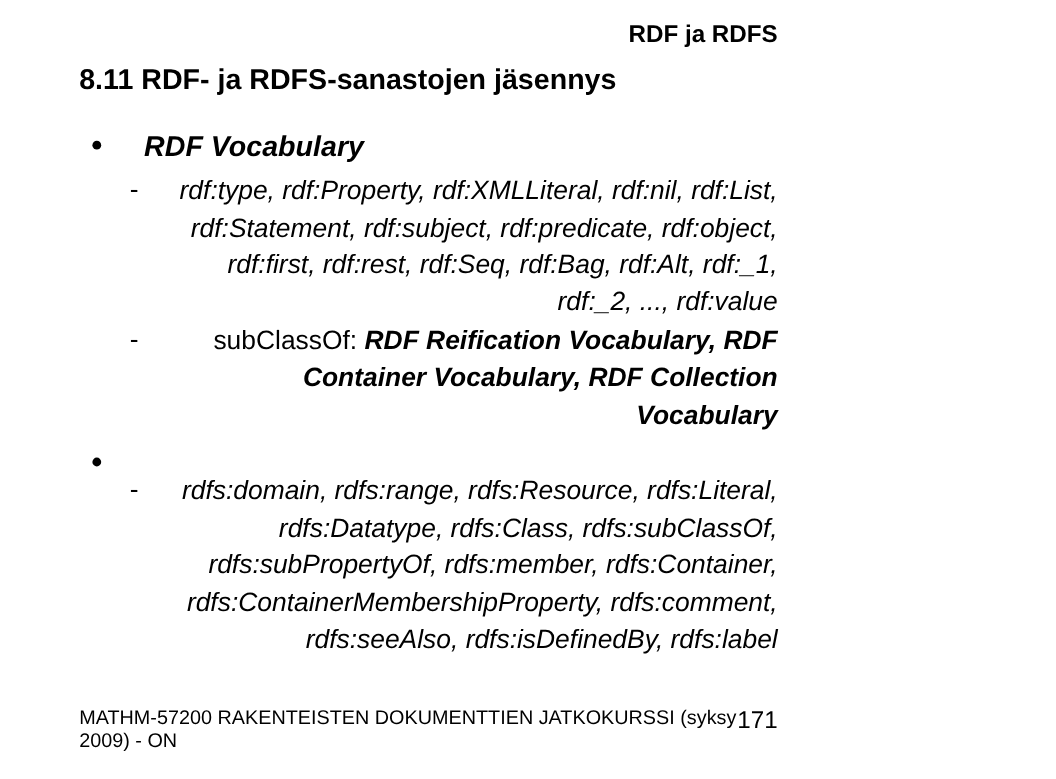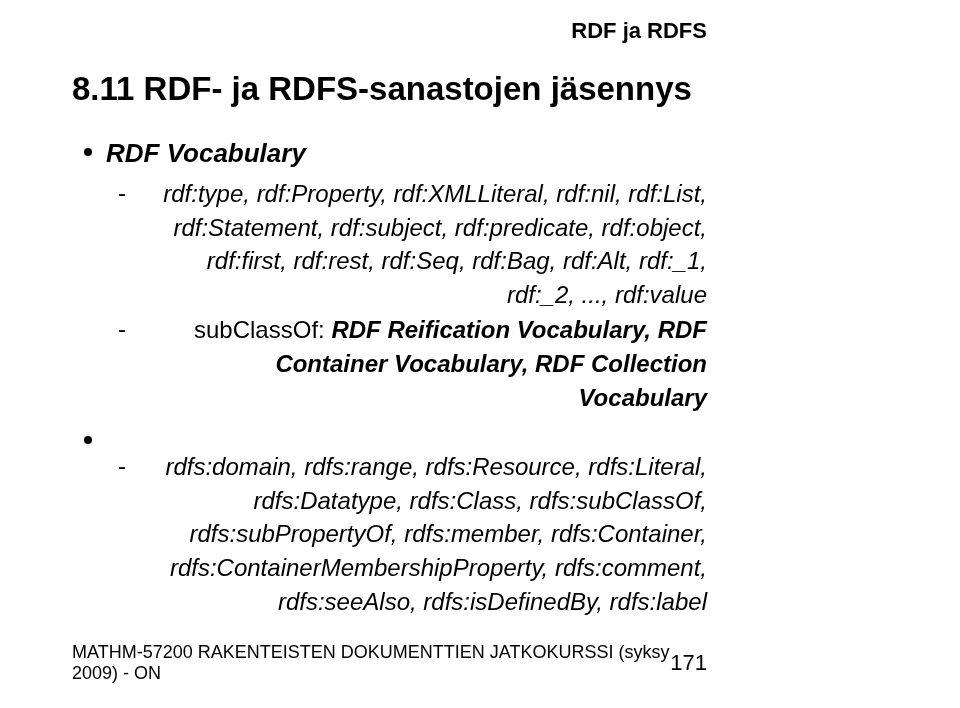--- a/index.html
+++ b/index.html
@@ -1,31 +1,31 @@
 <!DOCTYPE html>
 <html><head>
 <meta charset="utf-8">
 <style>
   * { box-sizing: border-box; margin: 0; padding: 0; }
   html, body { width: 960px; height: 708px; font-family: Arial, Helvetica, sans-serif; background: #fff; color: #000; }
   .page { position: relative; width: 779px; height: 708px; padding: 28px 72px 0 72px; }
   .header { position: absolute; top: 18px; right: 72px; font-size: 22px; font-weight: bold; }
-  .title { font-size: 33px; font-weight: bold; margin-top: 42px; margin-bottom: 28px; }
+  .title { font-size: 26px; font-weight: bold; margin-top: 29px; margin-bottom: 28px; }
   ul.top { list-style: none; padding-left: 12px; }
   ul.top > li { margin-bottom: 0; }
-  .bullet-row { display: flex; align-items: flex-start; margin-bottom: 6px; }
+  .bullet-row { display: flex; align-items: flex-start; margin-bottom: 6px; gap: 25px; }
   .dot { width: 8px; height: 8px; background: #000; border-radius: 50%; margin-top: 12px; margin-right: 14px; flex: 0 0 auto; }
   .strong { font-size: 26px; font-weight: bold; font-style: italic; line-height: 1.35; }
   ul.sub { list-style: none; padding-left: 34px; margin-bottom: 10px; }
   ul.sub > li { display: flex; align-items: flex-start; margin-bottom: 2px; }
   .dash { font-size: 24px; margin-right: 12px; line-height: 1.35; flex: 0 0 auto; min-width: 12px; }
   .body { font-size: 24px; font-style: italic; line-height: 1.4; text-align: right; }
   .body .nonitalic { font-style: normal; }
   .body .boldit { font-weight: bold; }
-  .footer { position: absolute; bottom: 24px; left: 72px; right: 72px; display: flex; justify-content: space-between; align-items: center; font-size: 18px; }
+  .footer { position: absolute; bottom: 24px; left: 72px; right: 72px; display: flex; justify-content: space-between; align-items: flex-start; font-size: 18px; }
   .pageno { font-size: 22px; }
 </style>
 </head>
 <body>
 
 <div class="page">
 
   <div class="header">RDF ja RDFS</div>
 
   <div class="title">8.11 RDF- ja RDFS-sanastojen jäsennys</div>

